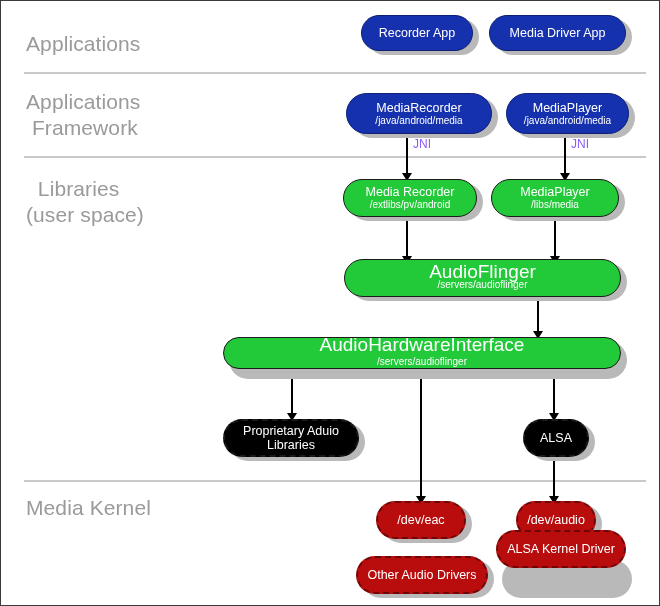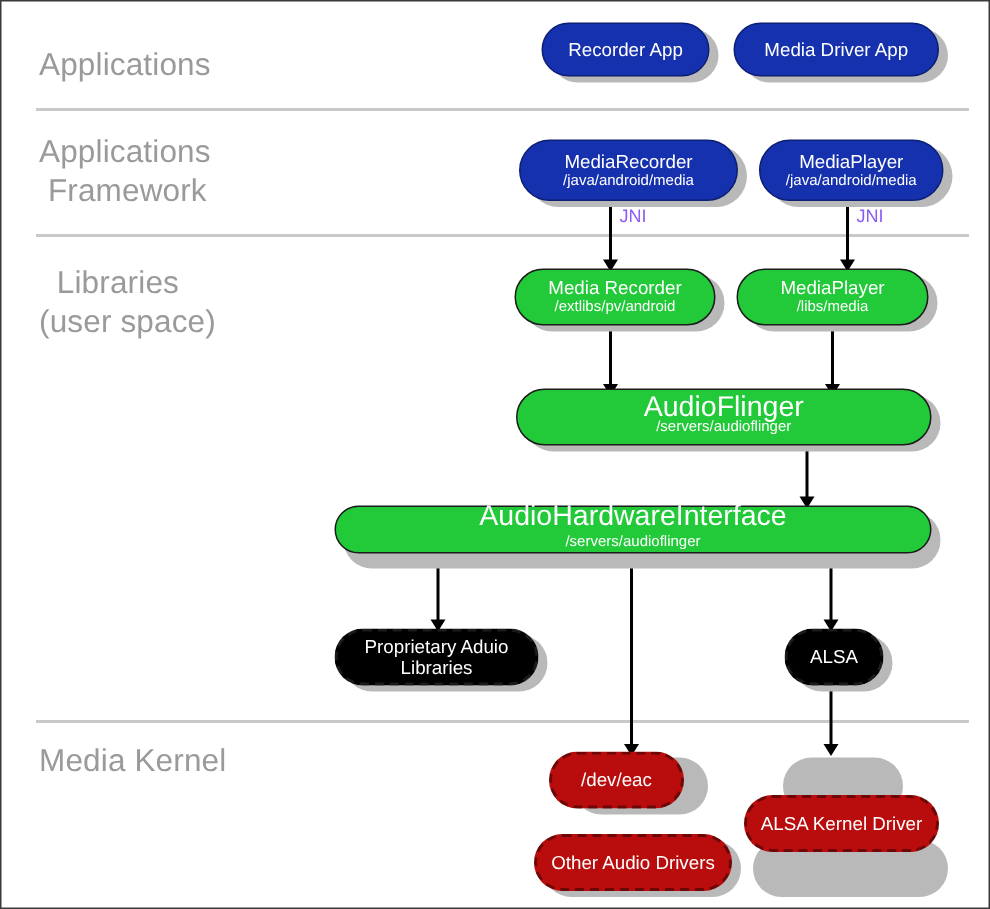--- a/index.html
+++ b/index.html
@@ -142,25 +142,28 @@
     <span class="t1">Proprietary Aduio</span>
     <span class="t1">Libraries</span>
   </div>
 
   <div class="shadow" style="left:528px;top:422px;width:66px;height:38px;"></div>
   <div class="node green-dash" style="left:522px;top:418px;width:66px;height:38px;">
     <span class="t1">ALSA</span>
   </div>
 
   <div class="shadow" style="left:381px;top:504px;width:90px;height:38px;"></div>
-  <div class="node red-dash" style="left:365px;top:500px;width:90px;height:38px;">
+  <div class="node red-dash" style="left:375px;top:500px;width:90px;height:38px;">
     <span class="t1">/dev/eac</span>
   </div>
 
   <div class="shadow" style="left:521px;top:504px;width:80px;height:38px;"></div>
+  <div class="node red-dash" style="left:515px;top:500px;width:80px;height:38px;">
+    <span class="t1">/dev/audio</span>
+  </div>
 
   <div class="shadow" style="left:361px;top:559px;width:132px;height:38px;"></div>
   <div class="node red-dash" style="left:355px;top:555px;width:132px;height:38px;">
     <span class="t1">Other Audio Drivers</span>
   </div>
 
   <div class="shadow" style="left:501px;top:559px;width:130px;height:38px;"></div>
   <div class="node red-dash" style="left:495px;top:529px;width:130px;height:38px;justify-content:center;">
     <span class="t1">ALSA Kernel Driver</span>
   </div>

